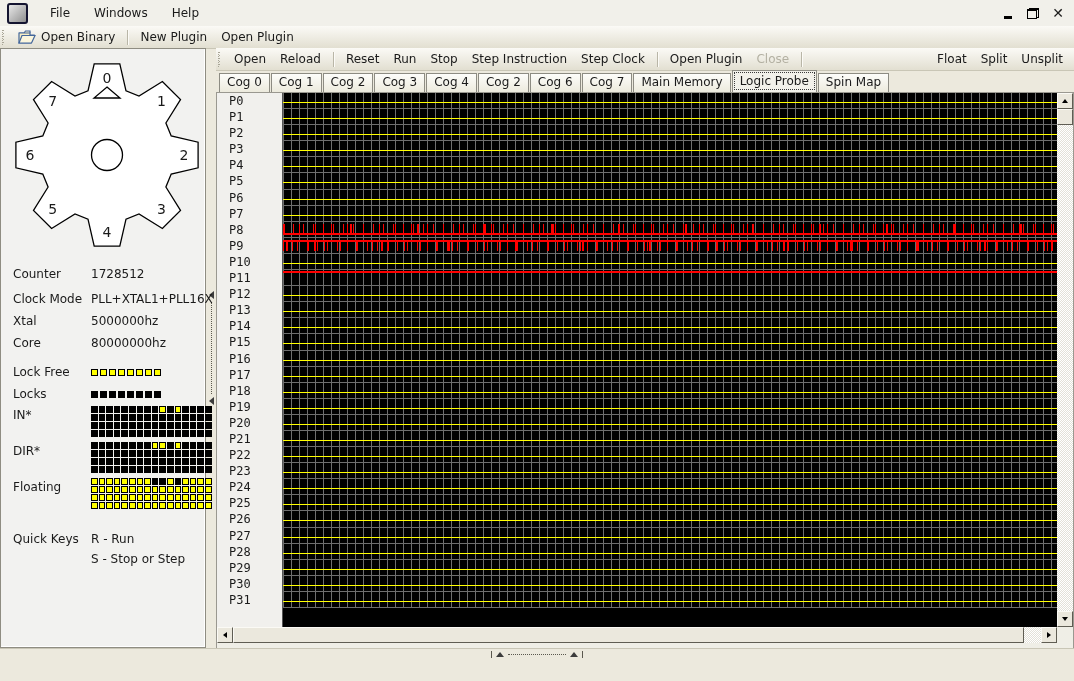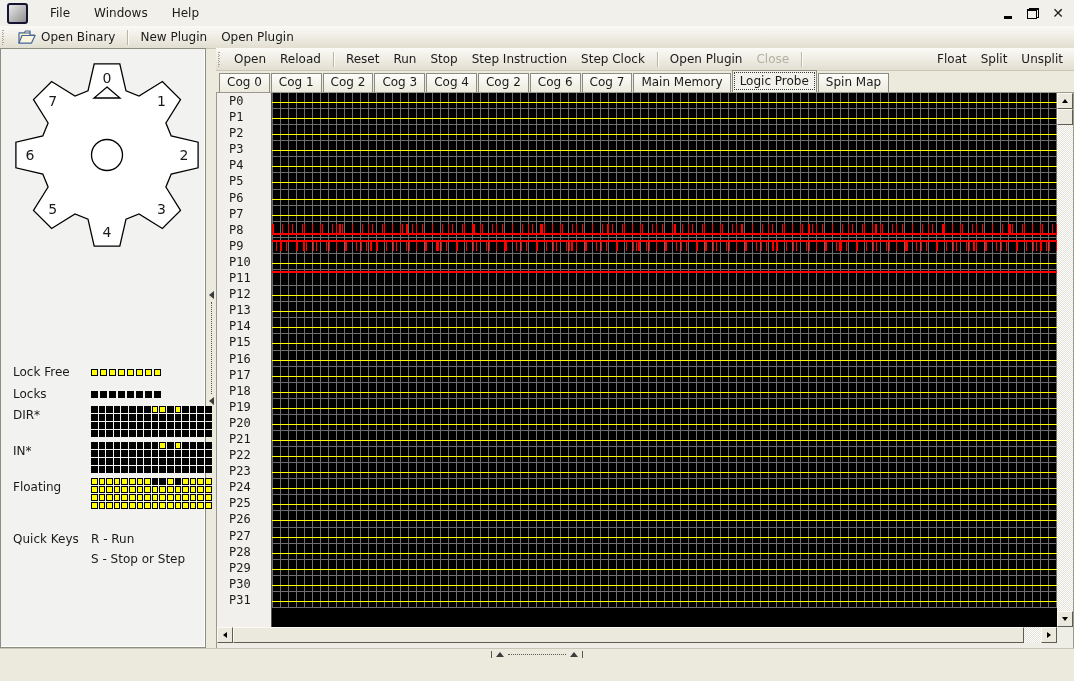--- a/index.html
+++ b/index.html
@@ -76,21 +76,21 @@
   
   #tabpage{flex:1;background:#efeee6;border:1px solid #9a9890;border-bottom:none;display:flex;flex-direction:column;min-height:0;}
   #probebar{height:21px;flex:0 0 auto;}
   #probebar label{margin-right:3px;white-space:nowrap;}
   .tbox{height:17px;box-sizing:border-box;background:#fff;border:1px solid #7c7a6e;
     border-bottom-color:#d8d5c8;border-right-color:#d8d5c8;font:12px "DejaVu Sans",sans-serif;padding:0 3px;outline:none;}
   #blankbox{width:74px;height:19px;background:#fff;margin-left:4px;flex:0 0 auto;}
 
   
   #probemid{display:flex;flex:1;min-height:0;}
-  #pingutter{width:54px;flex:0 0 auto;background:#f1f0ed;}
+  #pingutter{width:65px;flex:0 0 auto;background:#f1f0ed;}
   .pinlabel{height:16.1px;line-height:16px;padding-left:12px;font-family:"DejaVu Sans Mono","Liberation Mono",monospace;font-size:12px;}
   #plot{flex:1;background:#000;overflow:hidden;border-left:1px solid #555;}
   .band{position:relative;height:16.1px;box-sizing:border-box;border-bottom:1px solid #6e6e6e;
     background:repeating-linear-gradient(90deg,#6e6e6e 0 1px,transparent 1px 8px);}
   .trace{position:absolute;left:0;right:0;}
   .tr-float{top:9px;height:1px;background:#ffff00;}
   .tr-high{top:1px;height:2px;background:#ff0000;}
   .tr-base-low{top:11px;height:2px;background:#ff0000;}
   .tr-base-high{top:2px;height:2px;background:#ff0000;}
   .tr-ticks{top:2px;height:10px;
@@ -186,20 +186,38 @@
             <text x="152.4" y="48.6">1</text>
             <text x="175.0" y="103.0">2</text>
             <text x="152.4" y="157.4">3</text>
             <text x="98.0" y="180.0">4</text>
             <text x="43.6" y="157.4">5</text>
             <text x="21.0" y="103.0">6</text>
             <text x="43.6" y="48.6">7</text>
           </g>
       </svg>
 
+      <div id="hubinfo">
+          <div class="prow first">
+            <div class="plabel">Counter</div>
+            <div class="pvalue">1728512</div>
+          </div>
+          <div class="prow">
+            <div class="plabel">Clock Mode</div>
+            <div class="pvalue">PLL+XTAL1+PLL16X</div>
+          </div>
+          <div class="prow">
+            <div class="plabel">Xtal</div>
+            <div class="pvalue">5000000hz</div>
+          </div>
+          <div class="prow">
+            <div class="plabel">Core</div>
+            <div class="pvalue">80000000hz</div>
+          </div>
+        </div>
 
       <div id="lockinfo">
           <div class="prow">
             <div class="plabel">Lock Free</div>
             <div class="sqrow">
               <div class="sq" style="background: rgb(255, 255, 0);"></div>
               <div class="sq" style="background: rgb(255, 255, 0);"></div>
               <div class="sq" style="background: rgb(255, 255, 0);"></div>
               <div class="sq" style="background: rgb(255, 255, 0);"></div>
               <div class="sq" style="background: rgb(255, 255, 0);"></div>
@@ -218,109 +236,109 @@
               <div class="sq" style="background: rgb(0, 0, 0);"></div>
               <div class="sq" style="background: rgb(0, 0, 0);"></div>
               <div class="sq" style="background: rgb(0, 0, 0);"></div>
               <div class="sq" style="background: rgb(0, 0, 0);"></div>
             </div>
           </div>
         </div>
 
       <div id="gridinfo">
           <div class="gridblock">
+            <div class="plabel">IN*</div>
+            <div class="bitgrid">
+              <div class="bitrow">
+                <div class="bit" style="background: rgb(0, 0, 0);"></div>
+                <div class="bit" style="background: rgb(0, 0, 0);"></div>
+                <div class="bit" style="background: rgb(0, 0, 0);"></div>
+                <div class="bit" style="background: rgb(0, 0, 0);"></div>
+                <div class="bit" style="background: rgb(0, 0, 0);"></div>
+                <div class="bit" style="background: rgb(0, 0, 0);"></div>
+                <div class="bit" style="background: rgb(0, 0, 0);"></div>
+                <div class="bit" style="background: rgb(0, 0, 0);"></div>
+                <div class="bit" style="background: rgb(0, 0, 0);"></div>
+                <div class="bit" style="background: rgb(255, 255, 0);"></div>
+                <div class="bit" style="background: rgb(0, 0, 0);"></div>
+                <div class="bit" style="background: rgb(255, 255, 0);"></div>
+                <div class="bit" style="background: rgb(0, 0, 0);"></div>
+                <div class="bit" style="background: rgb(0, 0, 0);"></div>
+                <div class="bit" style="background: rgb(0, 0, 0);"></div>
+                <div class="bit" style="background: rgb(0, 0, 0);"></div>
+              </div>
+              <div class="bitrow">
+                <div class="bit" style="background: rgb(0, 0, 0);"></div>
+                <div class="bit" style="background: rgb(0, 0, 0);"></div>
+                <div class="bit" style="background: rgb(0, 0, 0);"></div>
+                <div class="bit" style="background: rgb(0, 0, 0);"></div>
+                <div class="bit" style="background: rgb(0, 0, 0);"></div>
+                <div class="bit" style="background: rgb(0, 0, 0);"></div>
+                <div class="bit" style="background: rgb(0, 0, 0);"></div>
+                <div class="bit" style="background: rgb(0, 0, 0);"></div>
+                <div class="bit" style="background: rgb(0, 0, 0);"></div>
+                <div class="bit" style="background: rgb(0, 0, 0);"></div>
+                <div class="bit" style="background: rgb(0, 0, 0);"></div>
+                <div class="bit" style="background: rgb(0, 0, 0);"></div>
+                <div class="bit" style="background: rgb(0, 0, 0);"></div>
+                <div class="bit" style="background: rgb(0, 0, 0);"></div>
+                <div class="bit" style="background: rgb(0, 0, 0);"></div>
+                <div class="bit" style="background: rgb(0, 0, 0);"></div>
+              </div>
+              <div class="bitrow">
+                <div class="bit" style="background: rgb(0, 0, 0);"></div>
+                <div class="bit" style="background: rgb(0, 0, 0);"></div>
+                <div class="bit" style="background: rgb(0, 0, 0);"></div>
+                <div class="bit" style="background: rgb(0, 0, 0);"></div>
+                <div class="bit" style="background: rgb(0, 0, 0);"></div>
+                <div class="bit" style="background: rgb(0, 0, 0);"></div>
+                <div class="bit" style="background: rgb(0, 0, 0);"></div>
+                <div class="bit" style="background: rgb(0, 0, 0);"></div>
+                <div class="bit" style="background: rgb(0, 0, 0);"></div>
+                <div class="bit" style="background: rgb(0, 0, 0);"></div>
+                <div class="bit" style="background: rgb(0, 0, 0);"></div>
+                <div class="bit" style="background: rgb(0, 0, 0);"></div>
+                <div class="bit" style="background: rgb(0, 0, 0);"></div>
+                <div class="bit" style="background: rgb(0, 0, 0);"></div>
+                <div class="bit" style="background: rgb(0, 0, 0);"></div>
+                <div class="bit" style="background: rgb(0, 0, 0);"></div>
+              </div>
+              <div class="bitrow">
+                <div class="bit" style="background: rgb(0, 0, 0);"></div>
+                <div class="bit" style="background: rgb(0, 0, 0);"></div>
+                <div class="bit" style="background: rgb(0, 0, 0);"></div>
+                <div class="bit" style="background: rgb(0, 0, 0);"></div>
+                <div class="bit" style="background: rgb(0, 0, 0);"></div>
+                <div class="bit" style="background: rgb(0, 0, 0);"></div>
+                <div class="bit" style="background: rgb(0, 0, 0);"></div>
+                <div class="bit" style="background: rgb(0, 0, 0);"></div>
+                <div class="bit" style="background: rgb(0, 0, 0);"></div>
+                <div class="bit" style="background: rgb(0, 0, 0);"></div>
+                <div class="bit" style="background: rgb(0, 0, 0);"></div>
+                <div class="bit" style="background: rgb(0, 0, 0);"></div>
+                <div class="bit" style="background: rgb(0, 0, 0);"></div>
+                <div class="bit" style="background: rgb(0, 0, 0);"></div>
+                <div class="bit" style="background: rgb(0, 0, 0);"></div>
+                <div class="bit" style="background: rgb(0, 0, 0);"></div>
+              </div>
+            </div>
+          </div>
+          <div class="gridblock">
             <div class="plabel">DIR*</div>
             <div class="bitgrid">
               <div class="bitrow">
                 <div class="bit" style="background: rgb(0, 0, 0);"></div>
                 <div class="bit" style="background: rgb(0, 0, 0);"></div>
                 <div class="bit" style="background: rgb(0, 0, 0);"></div>
                 <div class="bit" style="background: rgb(0, 0, 0);"></div>
                 <div class="bit" style="background: rgb(0, 0, 0);"></div>
                 <div class="bit" style="background: rgb(0, 0, 0);"></div>
                 <div class="bit" style="background: rgb(0, 0, 0);"></div>
                 <div class="bit" style="background: rgb(0, 0, 0);"></div>
                 <div class="bit" style="background: rgb(255, 255, 0);"></div>
-                <div class="bit" style="background: rgb(255, 255, 0);"></div>
-                <div class="bit" style="background: rgb(0, 0, 0);"></div>
-                <div class="bit" style="background: rgb(255, 255, 0);"></div>
-                <div class="bit" style="background: rgb(0, 0, 0);"></div>
-                <div class="bit" style="background: rgb(0, 0, 0);"></div>
-                <div class="bit" style="background: rgb(0, 0, 0);"></div>
-                <div class="bit" style="background: rgb(0, 0, 0);"></div>
-              </div>
-              <div class="bitrow">
-                <div class="bit" style="background: rgb(0, 0, 0);"></div>
-                <div class="bit" style="background: rgb(0, 0, 0);"></div>
-                <div class="bit" style="background: rgb(0, 0, 0);"></div>
-                <div class="bit" style="background: rgb(0, 0, 0);"></div>
-                <div class="bit" style="background: rgb(0, 0, 0);"></div>
-                <div class="bit" style="background: rgb(0, 0, 0);"></div>
-                <div class="bit" style="background: rgb(0, 0, 0);"></div>
-                <div class="bit" style="background: rgb(0, 0, 0);"></div>
-                <div class="bit" style="background: rgb(0, 0, 0);"></div>
-                <div class="bit" style="background: rgb(0, 0, 0);"></div>
-                <div class="bit" style="background: rgb(0, 0, 0);"></div>
-                <div class="bit" style="background: rgb(0, 0, 0);"></div>
-                <div class="bit" style="background: rgb(0, 0, 0);"></div>
-                <div class="bit" style="background: rgb(0, 0, 0);"></div>
-                <div class="bit" style="background: rgb(0, 0, 0);"></div>
-                <div class="bit" style="background: rgb(0, 0, 0);"></div>
-              </div>
-              <div class="bitrow">
-                <div class="bit" style="background: rgb(0, 0, 0);"></div>
-                <div class="bit" style="background: rgb(0, 0, 0);"></div>
-                <div class="bit" style="background: rgb(0, 0, 0);"></div>
-                <div class="bit" style="background: rgb(0, 0, 0);"></div>
-                <div class="bit" style="background: rgb(0, 0, 0);"></div>
-                <div class="bit" style="background: rgb(0, 0, 0);"></div>
-                <div class="bit" style="background: rgb(0, 0, 0);"></div>
-                <div class="bit" style="background: rgb(0, 0, 0);"></div>
-                <div class="bit" style="background: rgb(0, 0, 0);"></div>
-                <div class="bit" style="background: rgb(0, 0, 0);"></div>
-                <div class="bit" style="background: rgb(0, 0, 0);"></div>
-                <div class="bit" style="background: rgb(0, 0, 0);"></div>
-                <div class="bit" style="background: rgb(0, 0, 0);"></div>
-                <div class="bit" style="background: rgb(0, 0, 0);"></div>
-                <div class="bit" style="background: rgb(0, 0, 0);"></div>
-                <div class="bit" style="background: rgb(0, 0, 0);"></div>
-              </div>
-              <div class="bitrow">
-                <div class="bit" style="background: rgb(0, 0, 0);"></div>
-                <div class="bit" style="background: rgb(0, 0, 0);"></div>
-                <div class="bit" style="background: rgb(0, 0, 0);"></div>
-                <div class="bit" style="background: rgb(0, 0, 0);"></div>
-                <div class="bit" style="background: rgb(0, 0, 0);"></div>
-                <div class="bit" style="background: rgb(0, 0, 0);"></div>
-                <div class="bit" style="background: rgb(0, 0, 0);"></div>
-                <div class="bit" style="background: rgb(0, 0, 0);"></div>
-                <div class="bit" style="background: rgb(0, 0, 0);"></div>
-                <div class="bit" style="background: rgb(0, 0, 0);"></div>
-                <div class="bit" style="background: rgb(0, 0, 0);"></div>
-                <div class="bit" style="background: rgb(0, 0, 0);"></div>
-                <div class="bit" style="background: rgb(0, 0, 0);"></div>
-                <div class="bit" style="background: rgb(0, 0, 0);"></div>
-                <div class="bit" style="background: rgb(0, 0, 0);"></div>
-                <div class="bit" style="background: rgb(0, 0, 0);"></div>
-              </div>
-            </div>
-          </div>
-          <div class="gridblock">
-            <div class="plabel">IN*</div>
-            <div class="bitgrid">
-              <div class="bitrow">
-                <div class="bit" style="background: rgb(0, 0, 0);"></div>
-                <div class="bit" style="background: rgb(0, 0, 0);"></div>
-                <div class="bit" style="background: rgb(0, 0, 0);"></div>
-                <div class="bit" style="background: rgb(0, 0, 0);"></div>
-                <div class="bit" style="background: rgb(0, 0, 0);"></div>
-                <div class="bit" style="background: rgb(0, 0, 0);"></div>
-                <div class="bit" style="background: rgb(0, 0, 0);"></div>
-                <div class="bit" style="background: rgb(0, 0, 0);"></div>
-                <div class="bit" style="background: rgb(0, 0, 0);"></div>
                 <div class="bit" style="background: rgb(255, 255, 0);"></div>
                 <div class="bit" style="background: rgb(0, 0, 0);"></div>
                 <div class="bit" style="background: rgb(255, 255, 0);"></div>
                 <div class="bit" style="background: rgb(0, 0, 0);"></div>
                 <div class="bit" style="background: rgb(0, 0, 0);"></div>
                 <div class="bit" style="background: rgb(0, 0, 0);"></div>
                 <div class="bit" style="background: rgb(0, 0, 0);"></div>
               </div>
               <div class="bitrow">
                 <div class="bit" style="background: rgb(0, 0, 0);"></div>

